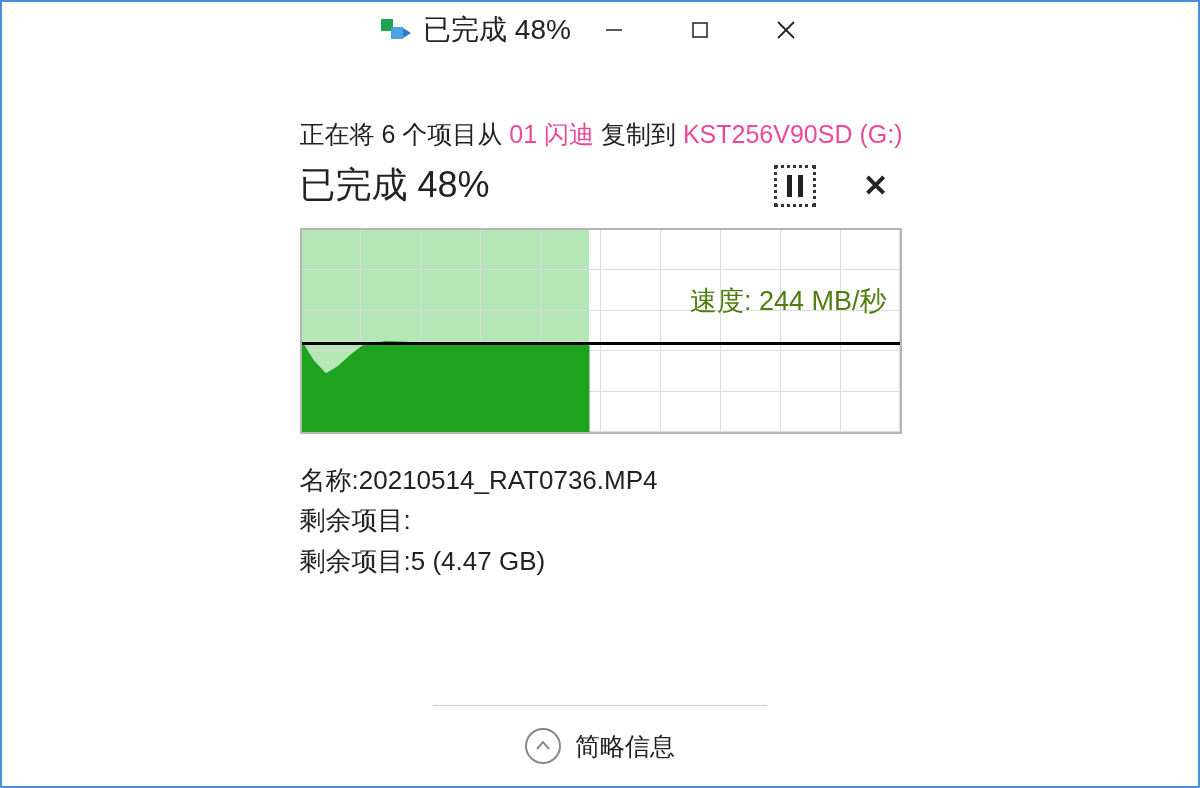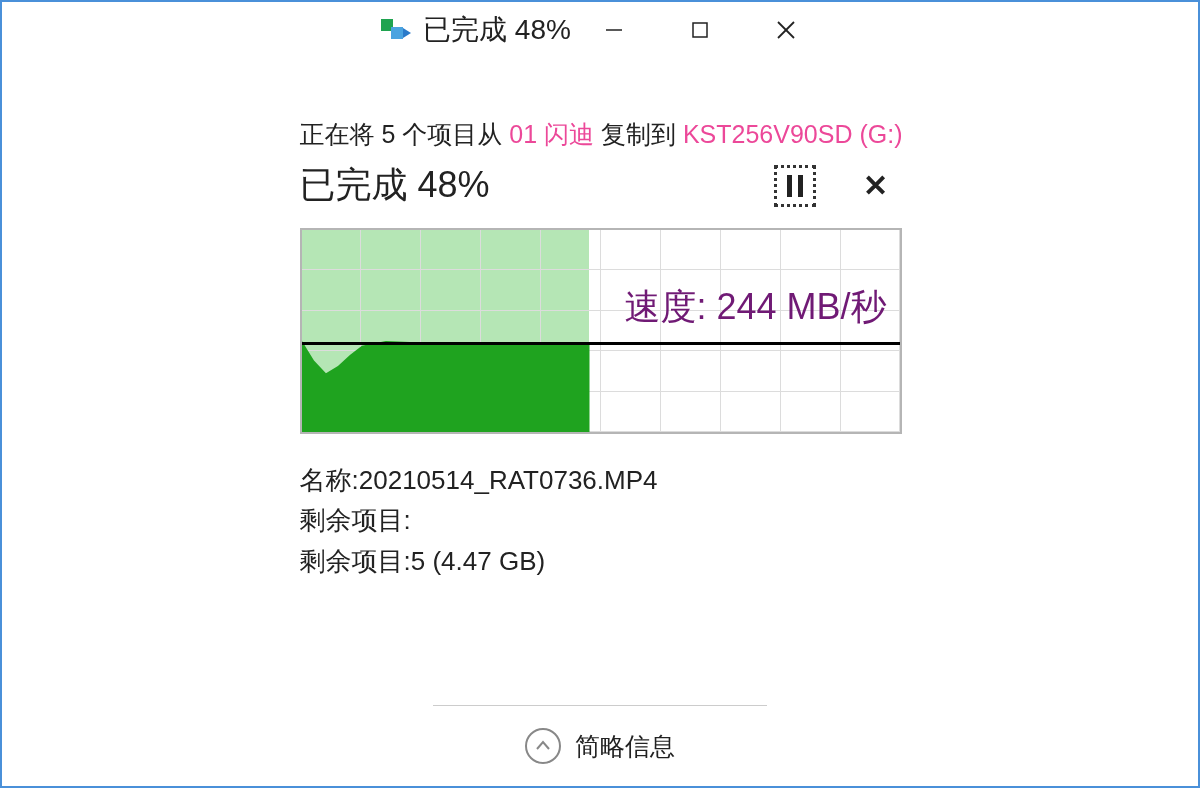--- a/index.html
+++ b/index.html
@@ -160,22 +160,22 @@
       position: absolute;
       left: 0; right: 0;
       height: 3px;
       background: #000;
       top: 44%;
     }
     .speed-label {
       position: absolute;
       right: 14px;
       top: 26%;
-      font-size: 36px;
-      color: #701a75;
+      font-size: 27px;
+      color: #4d7c0f;
       background: transparent;
     }
     .details {
       font-size: 26px;
       color: #222;
       line-height: 1.55;
     }
     .details-row {
       display: flex;
     }
@@ -230,21 +230,21 @@
             <line x1="3" y1="3" x2="19" y2="19" stroke="currentColor" stroke-width="1.8"></line>
             <line x1="19" y1="3" x2="3" y2="19" stroke="currentColor" stroke-width="1.8"></line>
           </svg>
       </div>
     </div>
   </div>
 
   <div class="content">
 
     <div class="copy-line">
-      <span>正在将 5 个项目从 </span><span class="link">01 闪迪</span><span> 复制到 </span><span class="link">KST256V90SD (G:)</span>
+      <span>正在将 6 个项目从 </span><span class="link">01 闪迪</span><span> 复制到 </span><span class="link">KST256V90SD (G:)</span>
     </div>
 
     <div class="progress-row">
       <div class="progress-text">已完成 48%</div>
       <div class="action-buttons">
         <div class="pause-btn">
           <div class="bars">
               <span></span>
               <span></span>
             </div>

